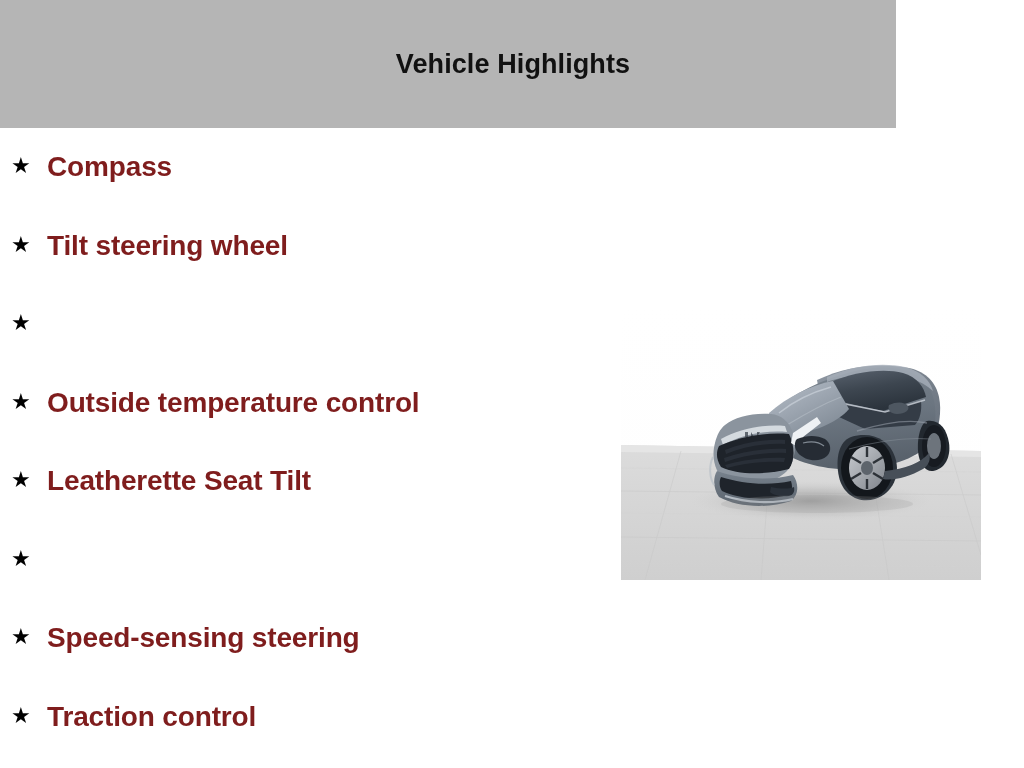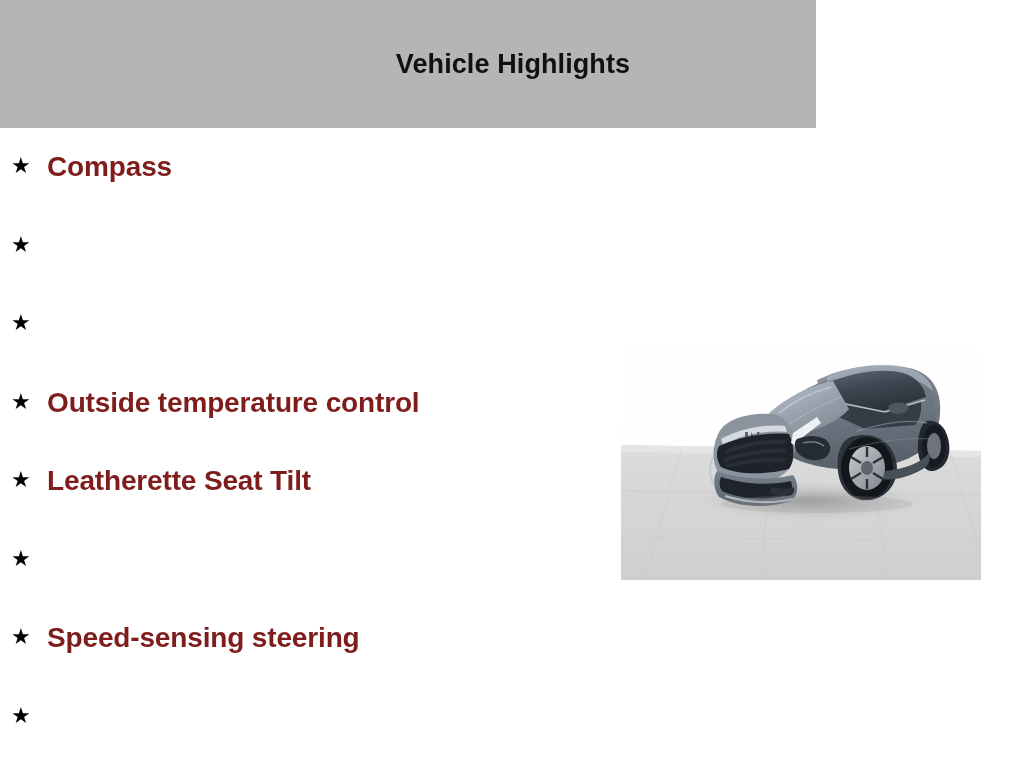--- a/index.html
+++ b/index.html
@@ -20,21 +20,21 @@
     width: 1024px;
     height: 768px;
     background: #ffffff;
   }
 
   
   #header-bar {
     position: absolute;
     left: 0;
     top: 0;
-    width: 816px;
+    width: 896px;
     height: 128px;
     background: #b5b5b5;
   }
   #header-title {
     position: absolute;
     left: 0;
     top: 47px;
     width: 1024px;
     text-align: center;
     font-size: 27px;
@@ -110,20 +110,21 @@
 
   <ul id="highlights-list">
 
     <li class="highlight-row">
       <span class="bullet-star">★</span>
       <span class="highlight-label">Compass</span>
     </li>
 
     <li class="highlight-row">
       <span class="bullet-star">★</span>
+      <span class="highlight-label">Tilt steering wheel</span>
     </li>
 
     <li class="highlight-row">
       <span class="bullet-star">★</span>
     </li>
 
     <li class="highlight-row">
       <span class="bullet-star">★</span>
       <span class="highlight-label">Outside temperature control</span>
     </li>
@@ -137,20 +138,21 @@
       <span class="bullet-star">★</span>
     </li>
 
     <li class="highlight-row">
       <span class="bullet-star">★</span>
       <span class="highlight-label">Speed-sensing steering</span>
     </li>
 
     <li class="highlight-row">
       <span class="bullet-star">★</span>
+      <span class="highlight-label">Traction control</span>
     </li>
 
   </ul>
 
   <div id="vehicle-photo">
     <svg viewBox="0 0 360 275" xmlns="http://www.w3.org/2000/svg">
       <defs>
         <linearGradient id="backdropGrad" x1="0" y1="0" x2="0" y2="1">
           <stop offset="0" stop-color="#ffffff"></stop>
           <stop offset="0.75" stop-color="#fefefe"></stop>

